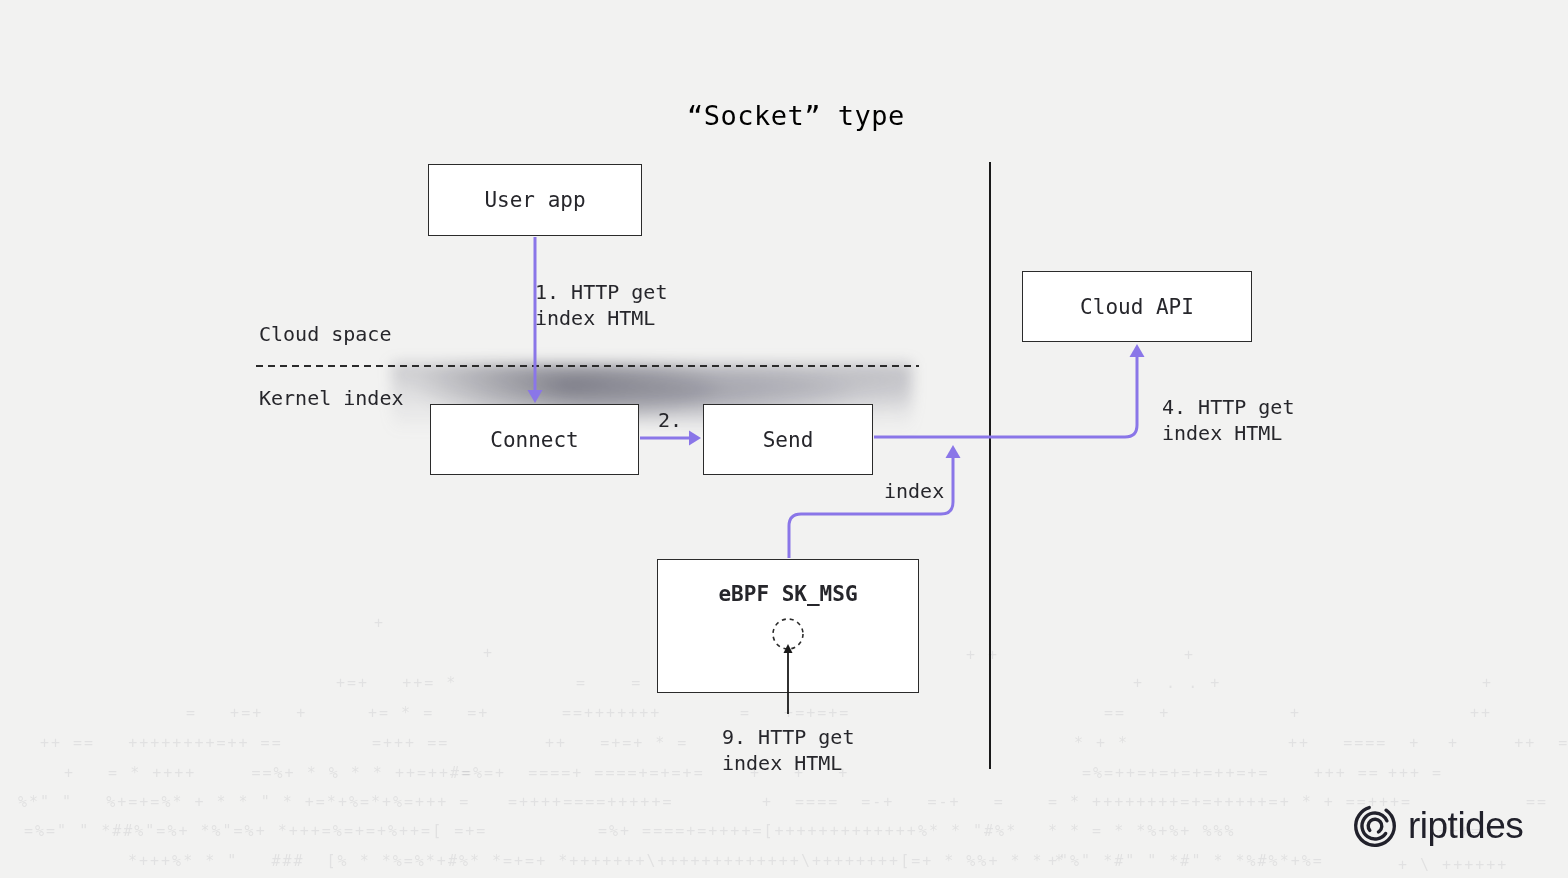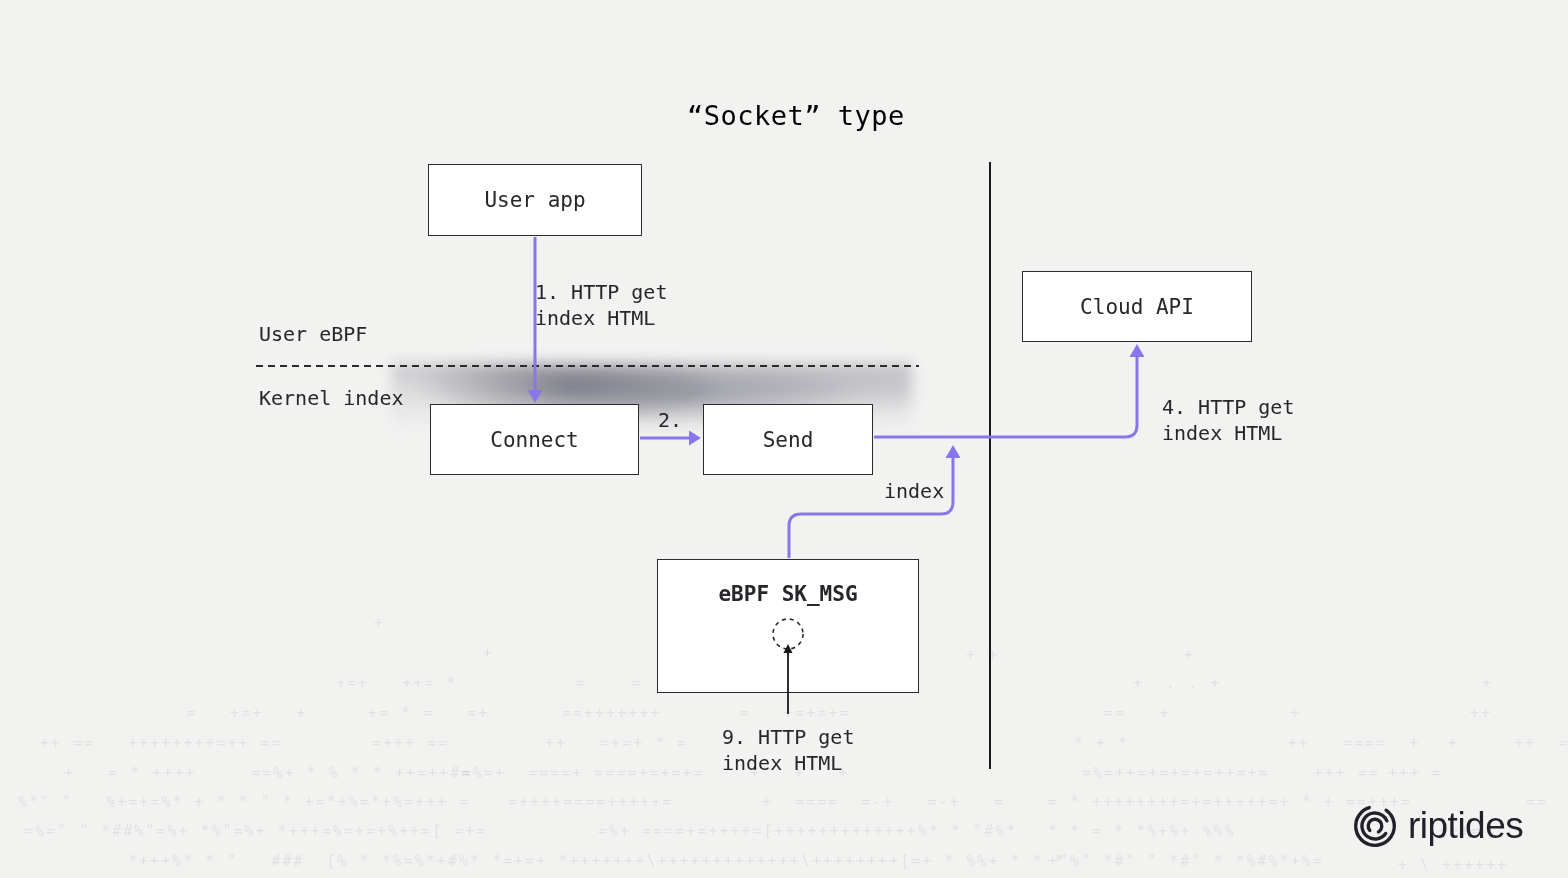--- a/index.html
+++ b/index.html
@@ -110,21 +110,21 @@
     <circle cx="788" cy="634" r="15" fill="none" stroke="#2B2B2B" stroke-width="1.6" stroke-dasharray="4 4"></circle>
 
     <g>
       <line x1="788" y1="714" x2="788" y2="652" stroke="#1A1A1A" stroke-width="1.8"></line>
       <polygon points="788,644 783.5,653 792.5,653" fill="#1A1A1A"></polygon>
     </g>
   </svg>
 
   <h1 class="title">“Socket” type</h1>
 
-  <div class="region-label" style="left:259px;top:322px">User eBPF</div>
+  <div class="region-label" style="left:259px;top:322px">Cloud space</div>
   <div class="region-label" style="left:259px;top:386px">Kernel index</div>
 
   <div class="box" style="left:430px;top:404px;width:209px;height:71px">
     <span>Connect</span>
   </div>
   <div class="box" style="left:428px;top:164px;width:214px;height:72px">
     <span>User app</span>
   </div>
   <div class="box" style="left:703px;top:404px;width:170px;height:71px">
     <span>Send</span>

